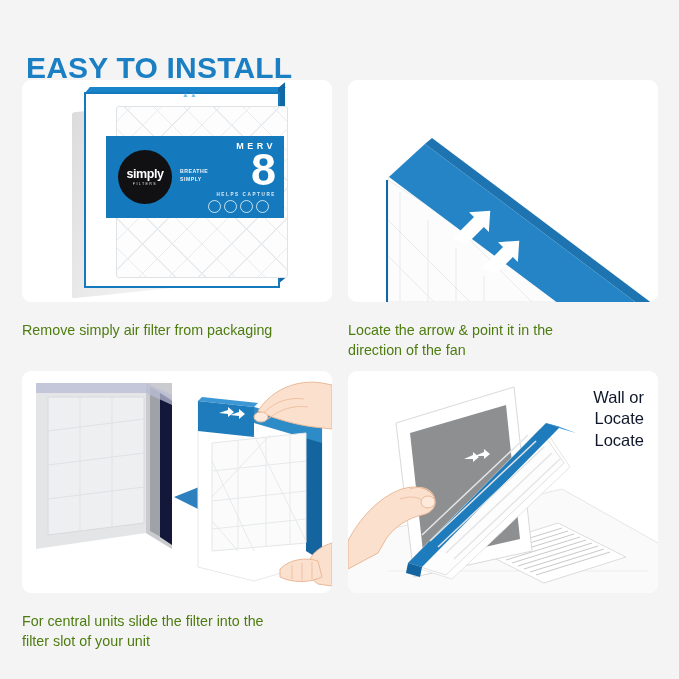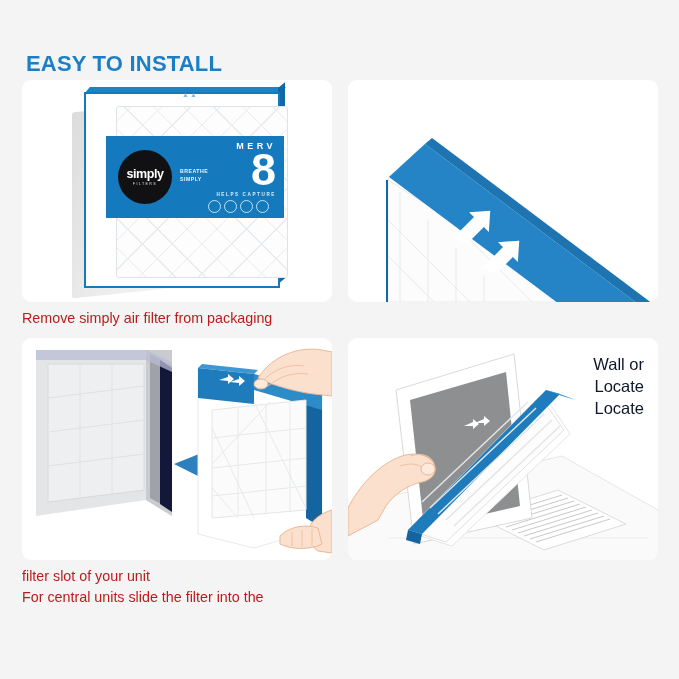--- a/index.html
+++ b/index.html
@@ -13,21 +13,21 @@
     font-family: "Liberation Sans", sans-serif;
     overflow: hidden;
     position: relative;
   }
 
   
   .page-title {
     position: absolute;
     left: 26px;
     top: 24px;
-    font-size: 22px;
+    font-size: 30px;
     font-weight: bold;
     letter-spacing: 0.2px;
     color: #1b7fc4;
     line-height: 1;
     margin-top: 29px;
   }
 
   
   .steps {
     position: absolute;
@@ -43,24 +43,24 @@
   .step { width: 310px; }
   .card {
     position: relative;
     width: 310px;
     height: 222px;
     background: #ffffff;
     border-radius: 9px;
     overflow: hidden;
   }
   .caption {
-    margin-top: 6px;
+    margin-top: 18px;
     font-size: 14.3px;
     line-height: 1.42;
-    color: #b91c1c;
+    color: #4d7c0f;
     padding-right: 6px;
   }
 
   
   .p1-wrap { position: absolute; left: 44px; top: 12px; width: 224px; height: 200px; }
   .p1-shadow {
     position: absolute; left: 6px; top: 10px; width: 200px; height: 186px;
     background: linear-gradient(120deg,#dcdcdc,#f2f2f2 60%);
     transform: skewY(-6deg);
     border-radius: 2px;
@@ -219,20 +219,24 @@
         <g fill="#ffffff">
           <g>
             <path d="M103 140 L133 140 L133 133 L149 147 L133 161 L133 154 L110 154 Z" transform="rotate(-45 126 147)"></path>
           </g>
           <g>
             <path d="M132 170 L162 170 L162 163 L178 177 L162 191 L162 184 L139 184 Z" transform="rotate(-45 155 177)"></path>
           </g>
         </g>
       </svg>
     </div>
+    <div class="caption">
+      <div>Locate the arrow &amp; point it in the</div>
+      <div>direction of the fan</div>
+    </div>
   </div>
 
   <div class="step">
     <div class="card">
       <svg class="p3-svg" viewBox="0 0 310 222">
 
         <g>
           <polygon points="14,12 124,12 150,28 150,178 124,162 14,178" fill="#e4e5e7"></polygon>
           <polygon points="124,12 150,12 150,178 124,162" fill="#c9cbcf"></polygon>
           <polygon points="128,16 150,28 150,172 128,160" fill="#9fa3a9"></polygon>
@@ -291,22 +295,22 @@
           <path d="M258 198 C268 188 284 186 296 190 L300 206 C288 212 270 212 258 206 Z" fill="#fbe0cd" stroke="#e9b897" stroke-width="1"></path>
           <g stroke="#eec1a3" stroke-width="1" fill="none">
             <path d="M270 194 L270 208"></path>
               <path d="M280 192 L280 209"></path>
               <path d="M290 191 L290 208"></path>
           </g>
         </g>
       </svg>
     </div>
     <div class="caption">
+      <div>For central units slide the filter into the</div>
       <div>filter slot of your unit</div>
-      <div>For central units slide the filter into the</div>
     </div>
   </div>
 
   <div class="step">
     <div class="card">
       <svg class="p4-svg" viewBox="0 0 310 222">
 
         <g>
           <polygon points="0,168 214,118 310,172 310,222 0,222" fill="#fafafa"></polygon>
           <path d="M0 168 L214 118 L310 172" fill="none" stroke="#e6e6e6" stroke-width="1"></path>

